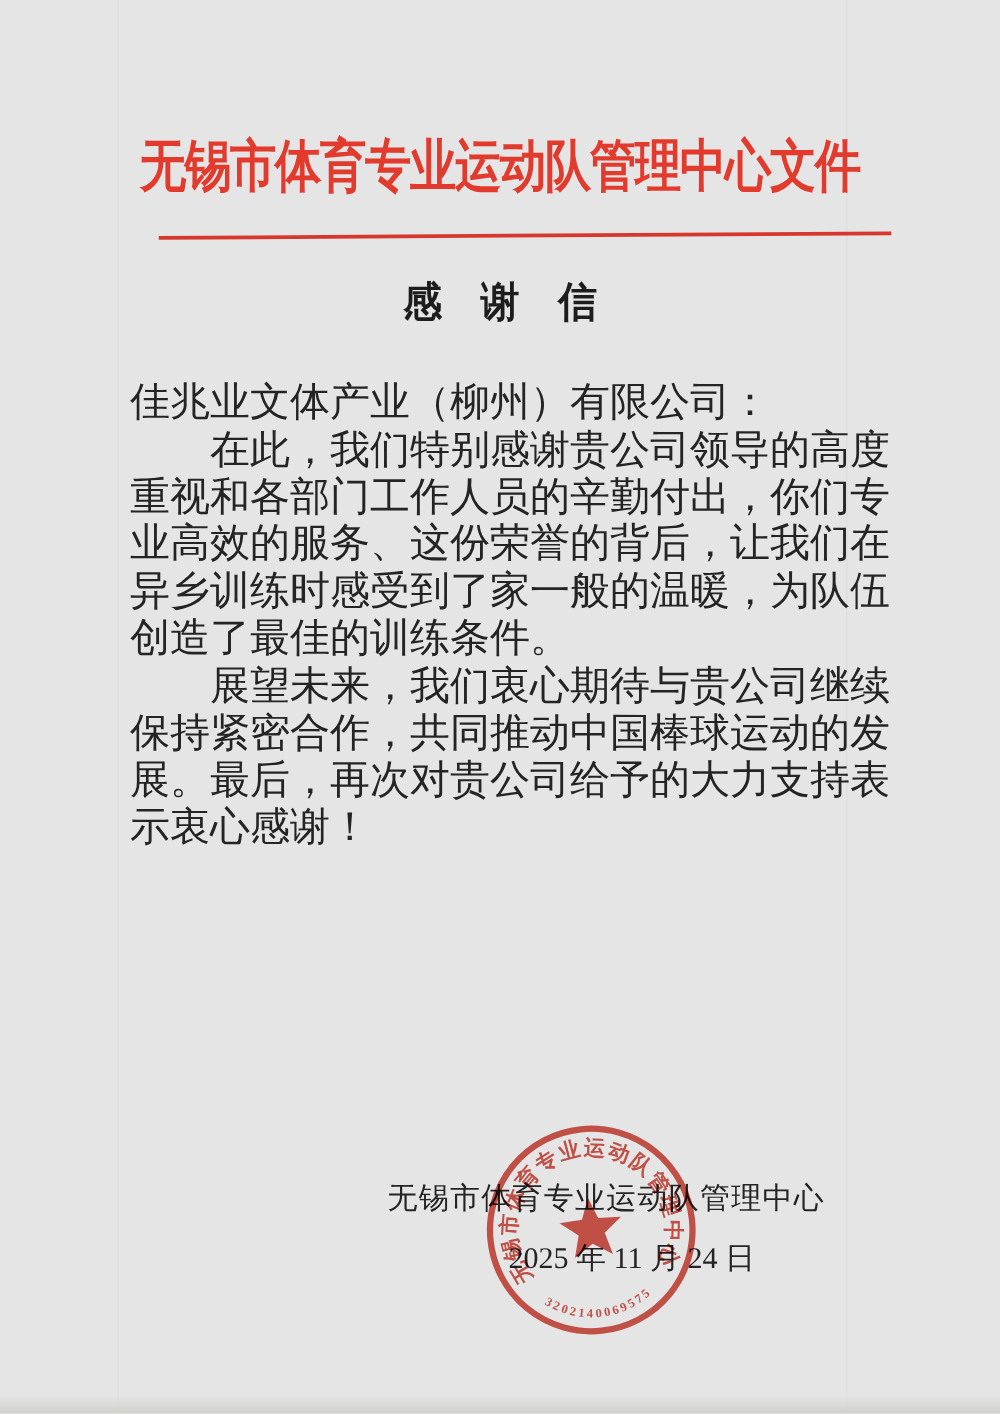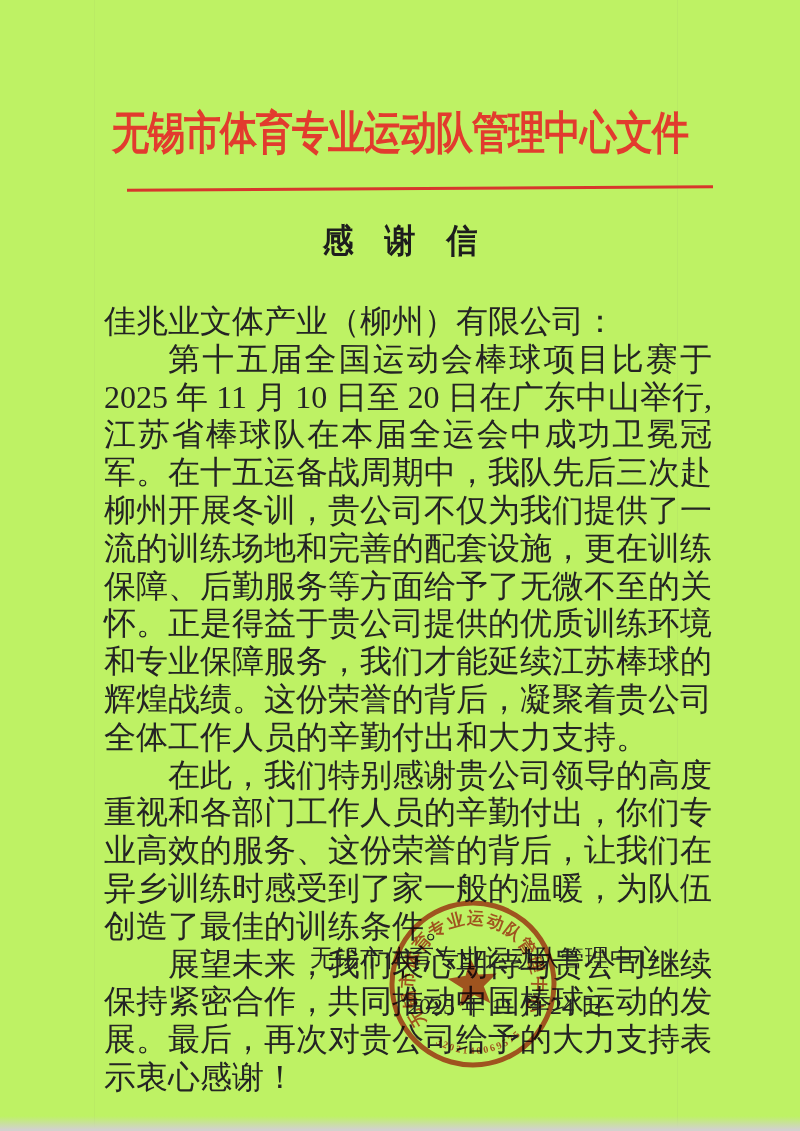--- a/index.html
+++ b/index.html
@@ -5,21 +5,21 @@
   * { margin: 0; padding: 0; box-sizing: border-box; }
   html, body { background: #ffffff; }
   body {
     font-family: "Liberation Serif", "DejaVu Serif", serif;
     width: 800px; height: 1131px;
     position: relative;
     overflow: hidden;
   }
   .page {
     position: absolute; inset: 0;
-    background: #bef264;
+    background: #e5e5e5;
   }
   
   .scan-line-left  { position:absolute; top:0; left:94px;  width:1px; height:100%; background:rgba(120,120,115,0.05); }
   .scan-line-right { position:absolute; top:0; left:677px; width:1px; height:100%; background:rgba(120,120,115,0.06); }
   .scan-edge {
     position:absolute; left:0; bottom:0; width:100%; height:15px;
     background: linear-gradient(to bottom, rgba(205,205,200,0), #d2d2cd 90%);
   }
   .letterhead {
     position: absolute; top: 103px; left: 0; width: 100%;
@@ -83,21 +83,20 @@
 <div class="page">
 
   <div class="letterhead">无锡市体育专业运动队管理中心文件</div>
 
   <div class="red-rule"></div>
 
   <div class="doc-title">感　谢　信</div>
 
   <div class="letter-body">
     <div class="salutation">佳兆业文体产业（柳州）有限公司：</div>
-    <p>第十五届全国运动会棒球项目比赛于 2025 年 11 月 10 日至 20 日在广东中山举行,江苏省棒球队在本届全运会中成功卫冕冠军。在十五运备战周期中，我队先后三次赴柳州开展冬训，贵公司不仅为我们提供了一流的训练场地和完善的配套设施，更在训练保障、后勤服务等方面给予了无微不至的关怀。正是得益于贵公司提供的优质训练环境和专业保障服务，我们才能延续江苏棒球的辉煌战绩。这份荣誉的背后，凝聚着贵公司全体工作人员的辛勤付出和大力支持。</p>
     <p>在此，我们特别感谢贵公司领导的高度重视和各部门工作人员的辛勤付出，你们专业高效的服务、这份荣誉的背后，让我们在异乡训练时感受到了家一般的温暖，为队伍创造了最佳的训练条件。</p>
     <p>展望未来，我们衷心期待与贵公司继续保持紧密合作，共同推动中国棒球运动的发展。最后，再次对贵公司给予的大力支持表示衷心感谢！</p>
   </div>
 
   <div class="closing-signature">无锡市体育专业运动队管理中心</div>
 
   <div class="closing-date">2025 年 11 月 24 日</div>
 
   <svg class="seal" viewBox="0 0 170 170" width="170" height="170" aria-hidden="true">
     <defs>

